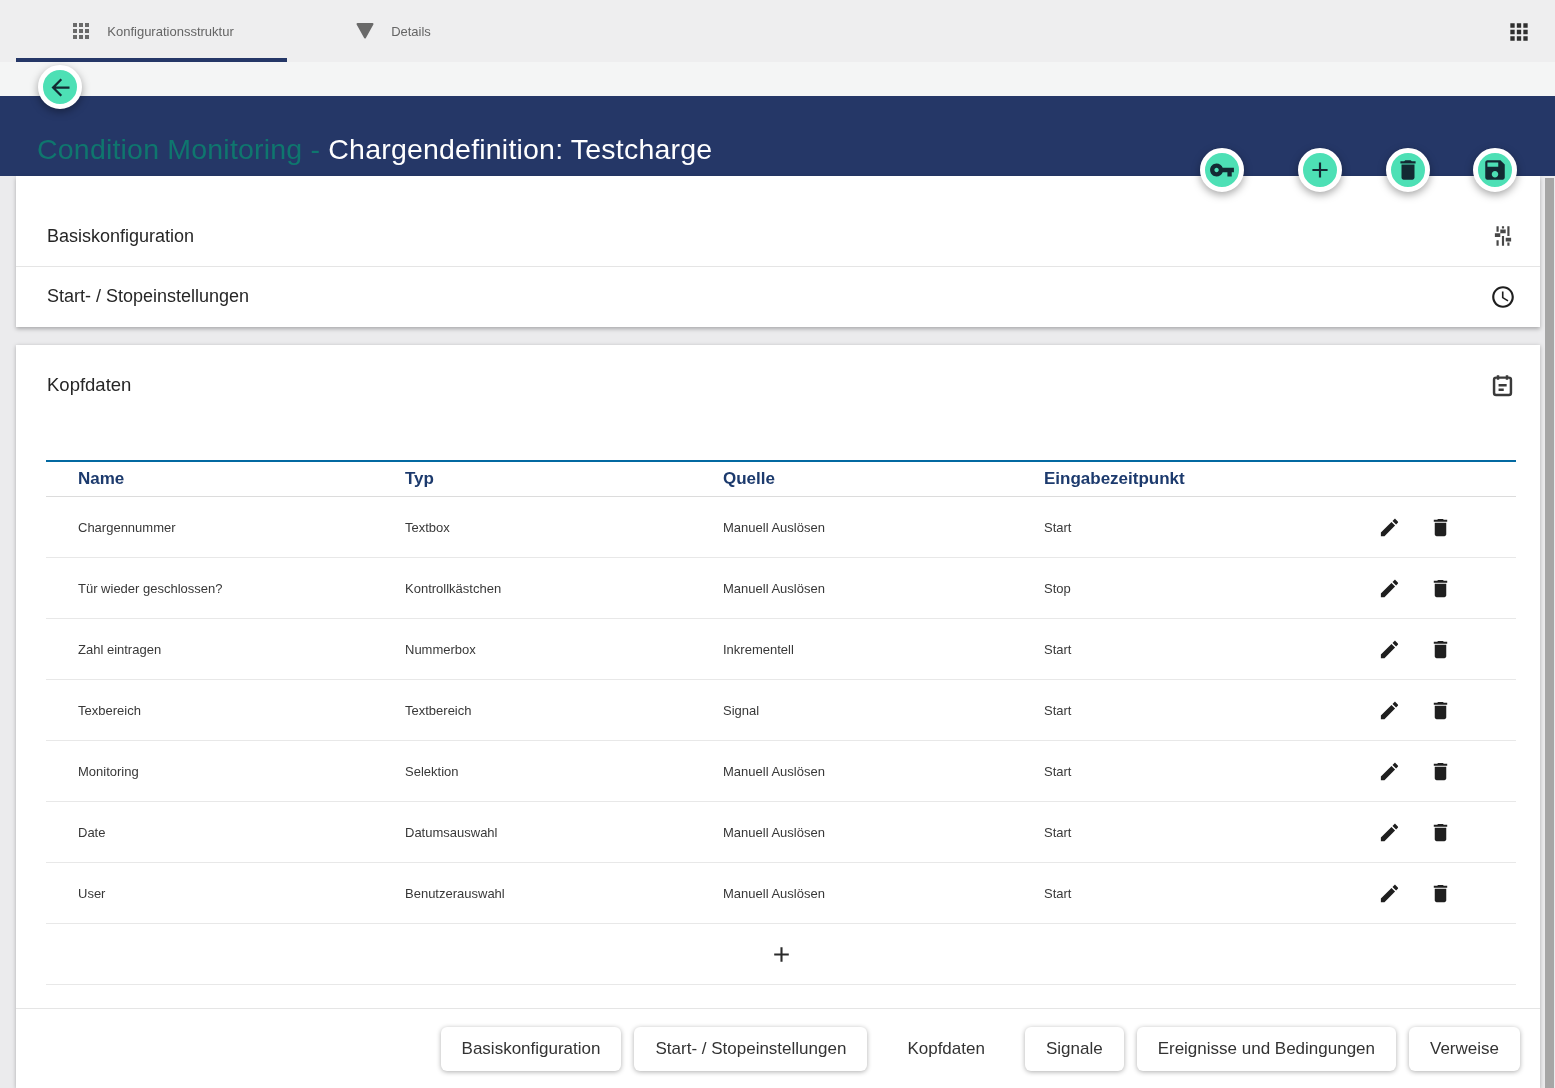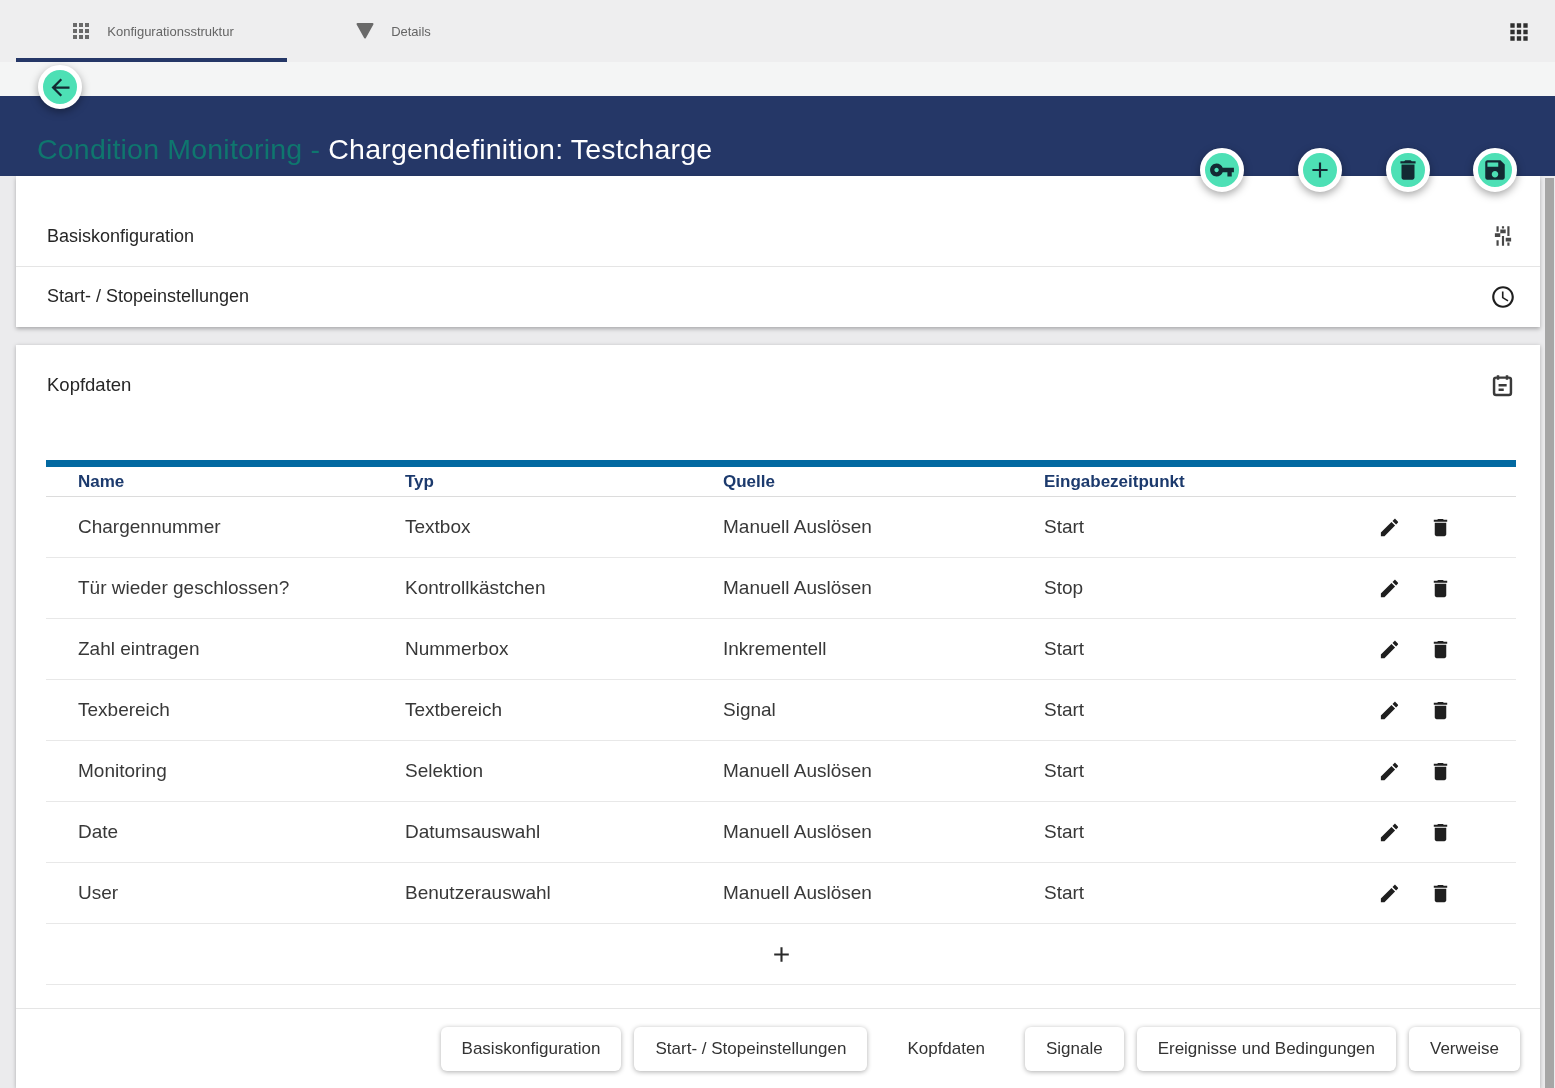--- a/index.html
+++ b/index.html
@@ -77,25 +77,25 @@
   .cardhead .khd-icon svg{width:27px;height:27px;}
   
   .table{position:absolute;left:30px;top:115px;width:1470px;}
   .trow{
     display:grid;
     grid-template-columns:327px 318px 321px 316px 1fr;
     align-items:center;
     padding-left:32px;
   }
   .thead{
-    height:37px;border-top:7px solid #0369a1;border-bottom:1px solid #dcdcdc;
+    height:37px;border-top:2px solid #0369a1;border-bottom:1px solid #dcdcdc;
   }
   .thead .th{font-size:17px;font-weight:700;color:#1c3a6d;}
   .tbody .trow{height:61px;border-bottom:1px solid #e8e8e8;}
-  .td{font-size:19px;color:#383838;}
+  .td{font-size:13px;color:#383838;}
   .actions{display:flex;justify-content:flex-end;align-items:center;gap:28px;padding-right:64px;}
   .icon-btn{width:23px;height:23px;display:inline-flex;cursor:pointer;color:#1f1f1f;}
   .icon-btn svg{width:23px;height:23px;fill:currentColor;}
   .addrow{
     height:61px;border-bottom:1px solid #e8e8e8;
     display:flex;align-items:center;justify-content:center;cursor:pointer;
   }
   .addrow svg{width:25px;height:25px;fill:#2b2b2b;}
   
   .footer{

